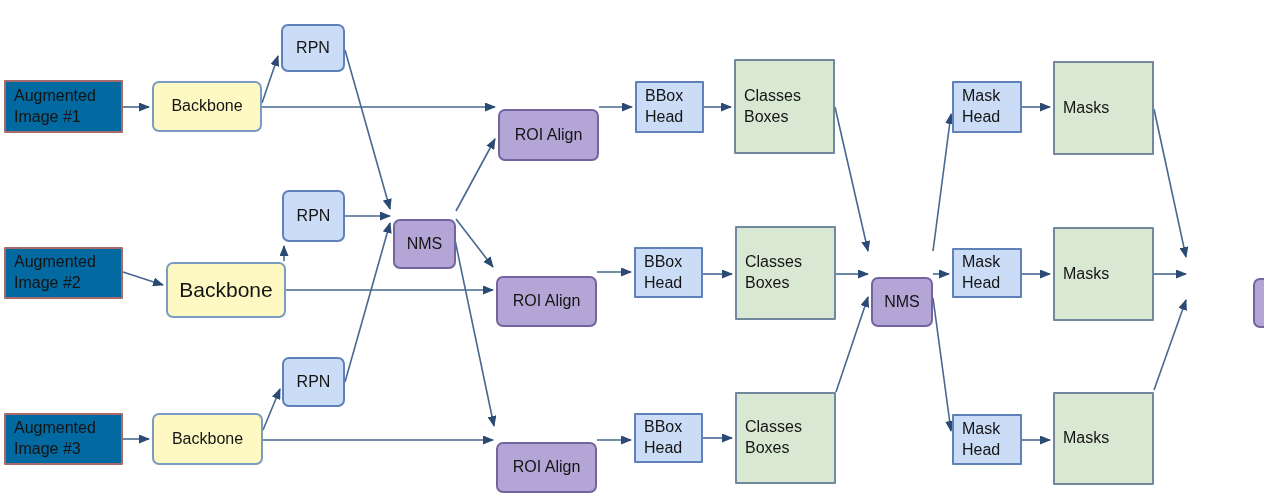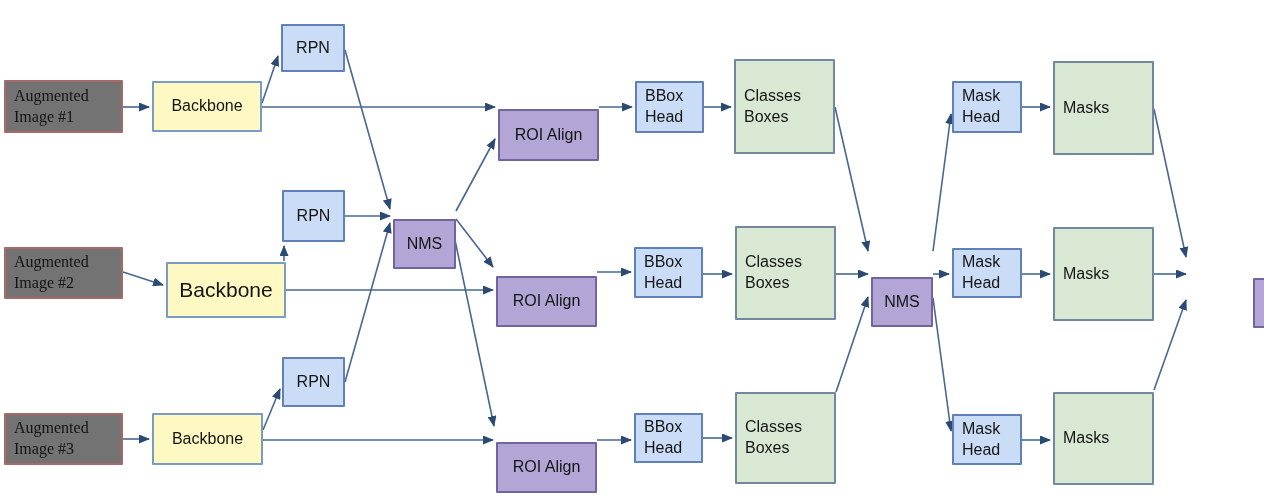--- a/index.html
+++ b/index.html
@@ -13,23 +13,23 @@
   .edges{position:absolute;left:0;top:0;width:1264px;height:501px;}
   .edge{stroke:#47688f;stroke-width:1.6;fill:none;}
   .node{
     position:absolute;box-sizing:border-box;
     display:flex;align-items:center;
     border:2px solid;border-radius:1px;
     font-size:16px;line-height:1.3;color:#141414;
     white-space:pre-line;
   }
   .txt-left{justify-content:flex-start;padding-left:8px;}
-  .txt-center{justify-content:center;text-align:left;}
+  .txt-center{justify-content:center;text-align:left;border-radius:7px;}
   .big{font-size:21px;}
-  .fill-pink  {background:#737373;border-color:#a66a6a;font-family:Liberation Serif, serif;}
+  .fill-pink  {background:#0369a1;border-color:#a66a6a;}
   .fill-blue  {background:#fef9c3;border-color:#7a9cc2;}
   .fill-peri  {background:#cbdcf7;border-color:#5f80b8;}
   .fill-purple{background:#b3a6d6;border-color:#72649e;margin-top:28px;}
   .fill-green {background:#d9e8d3;border-color:#71889f;}
 </style>
 </head>
 <body>
 
 <div class="canvas">
 

